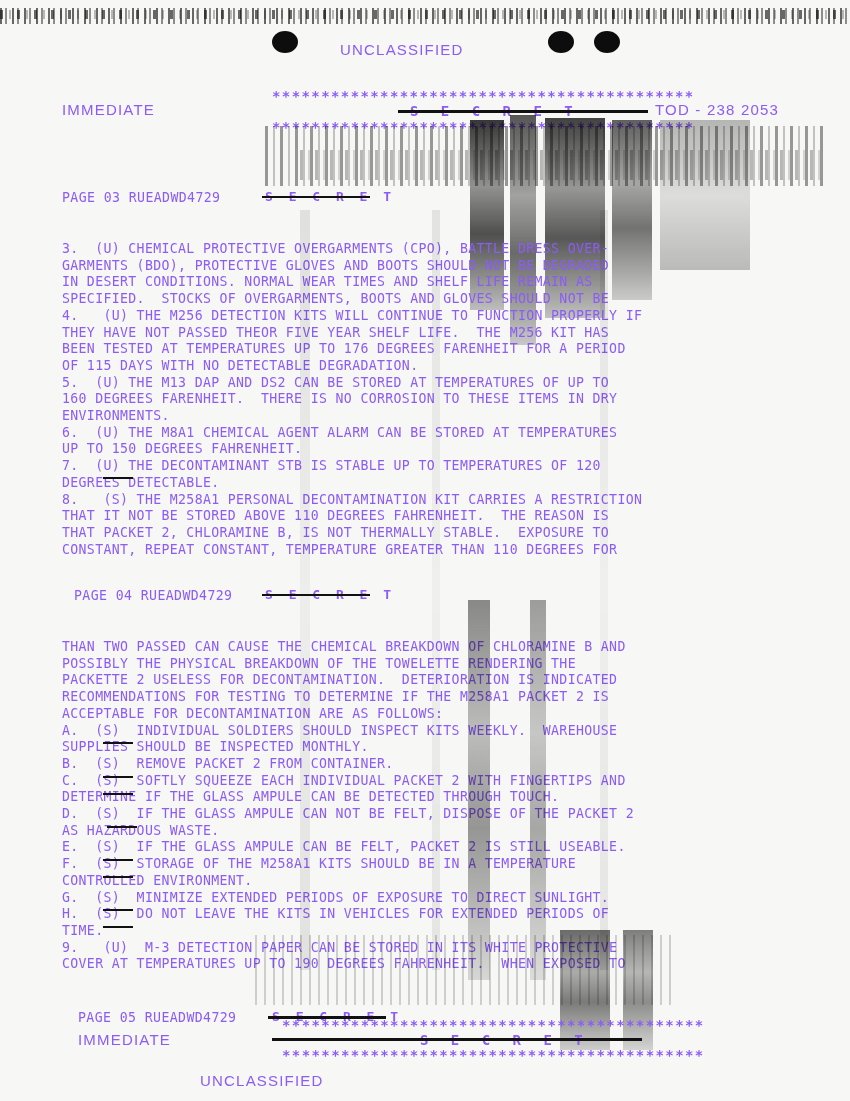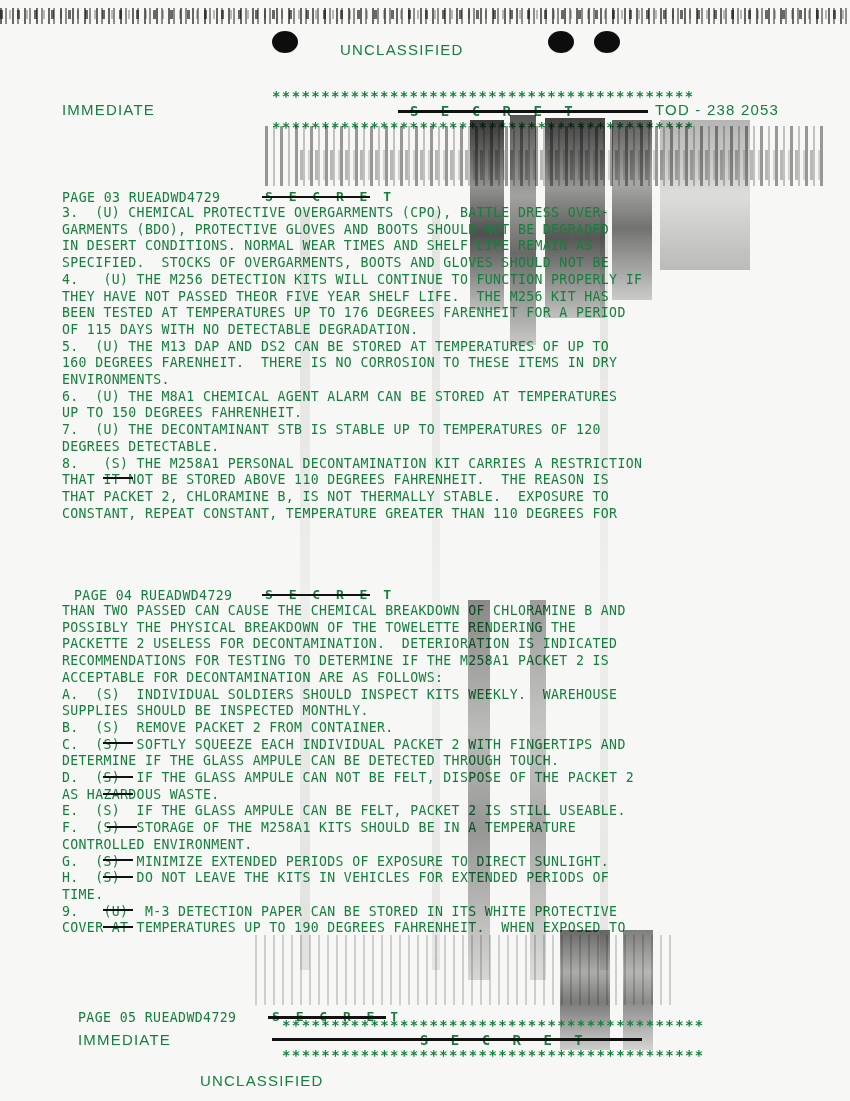--- a/index.html
+++ b/index.html
@@ -7,21 +7,21 @@
     padding: 0;
     background: #ffffff;
   }
   #page {
     position: relative;
     width: 850px;
     height: 1101px;
     background: #f7f7f5;
     overflow: hidden;
     font-family: "DejaVu Sans Mono", monospace;
-    color: #15803d;
+    color: #8b5cf6;
   }
 
   
   .noise-top {
     position: absolute;
     left: 0; top: 8px;
     width: 850px; height: 16px;
     background:
       repeating-linear-gradient(90deg,
         rgba(20,20,20,0.75) 0px, rgba(20,20,20,0.75) 2px,
@@ -95,21 +95,21 @@
     letter-spacing: 7px;
     font-weight: bold;
     font-size: 14px;
   }
   .strike {
     position: absolute;
     background: #111;
     height: 2px;
   }
   .strike.thick { height: 3px; }
-  .body-block { position: absolute; }
+  .body-block { position: absolute; margin-top: 36px; }
   .body-block .ln {
     white-space: pre;
     font-size: 13.2px;
     line-height: 16.7px;
     letter-spacing: 0.35px;
   }
 </style>
 </head>
 <body>
 

